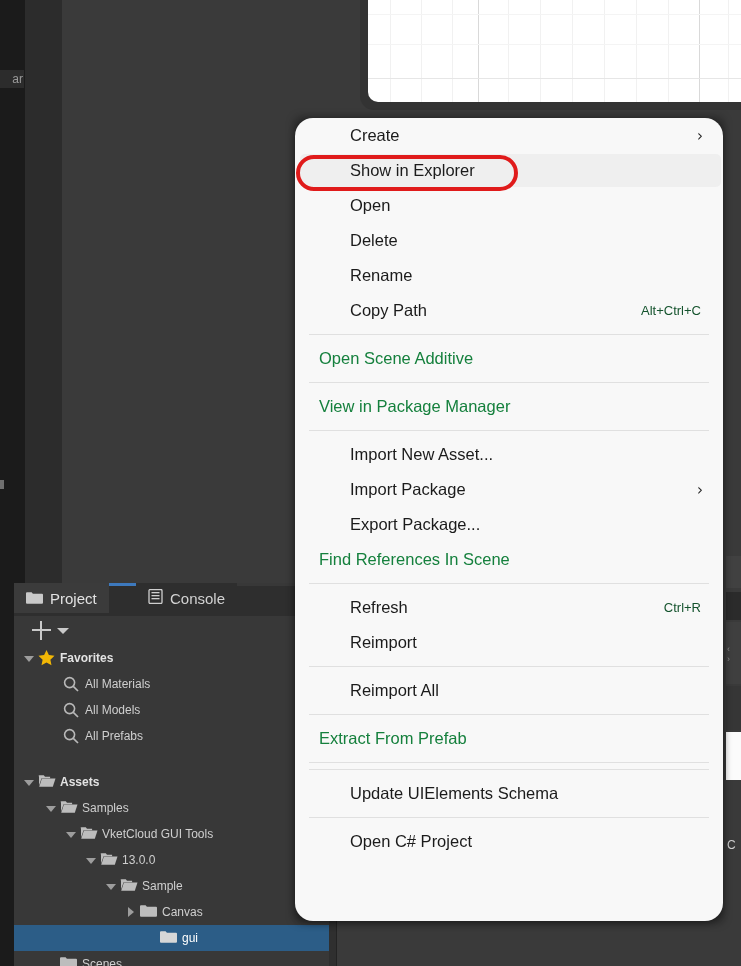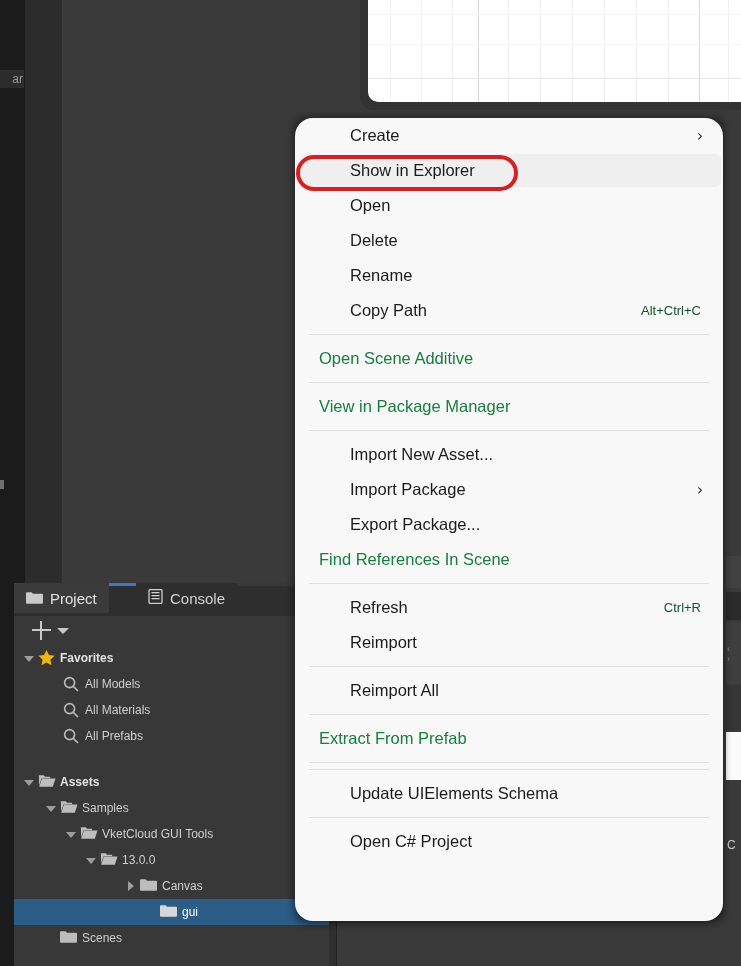--- a/index.html
+++ b/index.html
@@ -228,32 +228,32 @@
       </div>
 
       <div class="tree-row">
         <span class="spacer" style="width:48px"></span>
         <span class="ico">
           <svg width="16" height="16" viewBox="0 0 16 16">
               <circle cx="6.6" cy="6.6" r="5" fill="none" stroke="#b8b8b8" stroke-width="1.6"></circle>
               <line x1="10.3" y1="10.3" x2="15" y2="15" stroke="#b8b8b8" stroke-width="1.7"></line>
             </svg>
         </span>
-        <span class="row-label">All Models</span>
+        <span class="row-label">All Materials</span>
       </div>
 
       <div class="tree-row">
         <span class="spacer" style="width:48px"></span>
         <span class="ico">
           <svg width="16" height="16" viewBox="0 0 16 16">
               <circle cx="6.6" cy="6.6" r="5" fill="none" stroke="#b8b8b8" stroke-width="1.6"></circle>
               <line x1="10.3" y1="10.3" x2="15" y2="15" stroke="#b8b8b8" stroke-width="1.7"></line>
             </svg>
         </span>
-        <span class="row-label">All Materials</span>
+        <span class="row-label">All Models</span>
       </div>
 
       <div class="tree-row">
         <span class="spacer" style="width:48px"></span>
         <span class="ico">
           <svg width="16" height="16" viewBox="0 0 16 16">
               <circle cx="6.6" cy="6.6" r="5" fill="none" stroke="#b8b8b8" stroke-width="1.6"></circle>
               <line x1="10.3" y1="10.3" x2="15" y2="15" stroke="#b8b8b8" stroke-width="1.7"></line>
             </svg>
         </span>
@@ -303,20 +303,31 @@
         <span class="tri open"></span>
         <span class="ico">
           <svg width="18" height="14" viewBox="0 0 18 14">
               <path d="M0.5 2.3a1 1 0 0 1 1-1h4.3l1.2 1.4h5.1v1.6H3.6L1 11.6V2.3z" fill="#bdbdbd"></path>
               <path d="M3.9 4.6h13.6l-2.7 8.2H1.2z" fill="#bdbdbd"></path>
             </svg>
         </span>
         <span class="row-label">13.0.0</span>
       </div>
 
+      <div class="tree-row">
+        <span class="spacer" style="width:90px"></span>
+        <span class="tri open"></span>
+        <span class="ico">
+          <svg width="18" height="14" viewBox="0 0 18 14">
+              <path d="M0.5 2.3a1 1 0 0 1 1-1h4.3l1.2 1.4h5.1v1.6H3.6L1 11.6V2.3z" fill="#bdbdbd"></path>
+              <path d="M3.9 4.6h13.6l-2.7 8.2H1.2z" fill="#bdbdbd"></path>
+            </svg>
+        </span>
+        <span class="row-label">Sample</span>
+      </div>
 
       <div class="tree-row">
         <span class="spacer" style="width:110px"></span>
         <span class="tri closed"></span>
         <span class="ico">
           <svg width="17" height="13" viewBox="0 0 17 13">
               <path d="M0 2.2a1 1 0 0 1 1-1h4.6l1.3 1.5H16a1 1 0 0 1 1 1v8.1a1 1 0 0 1-1 1H1a1 1 0 0 1-1-1z" fill="#bdbdbd"></path>
             </svg>
         </span>
         <span class="row-label">Canvas</span>

